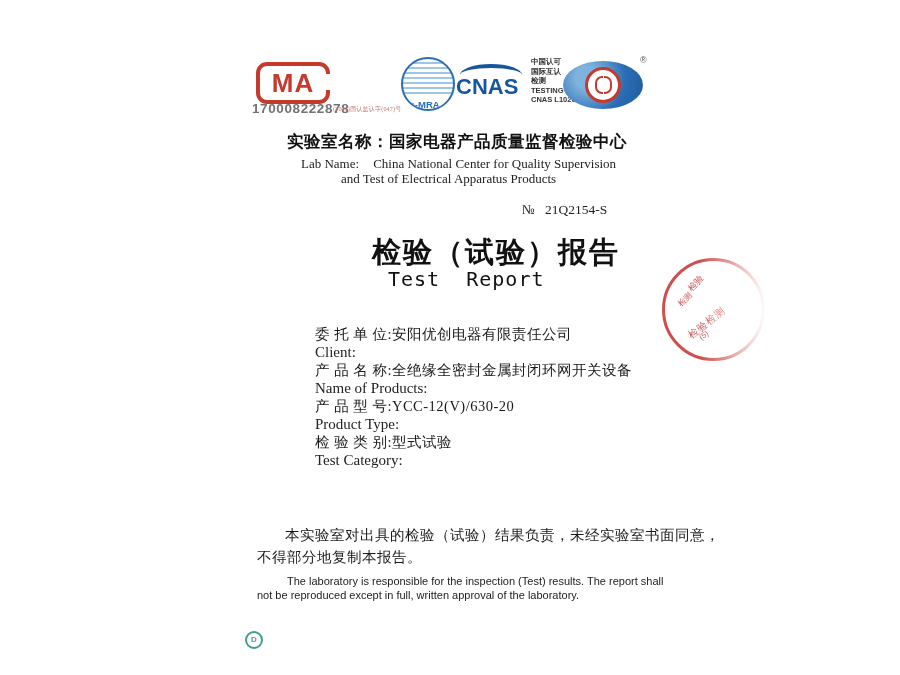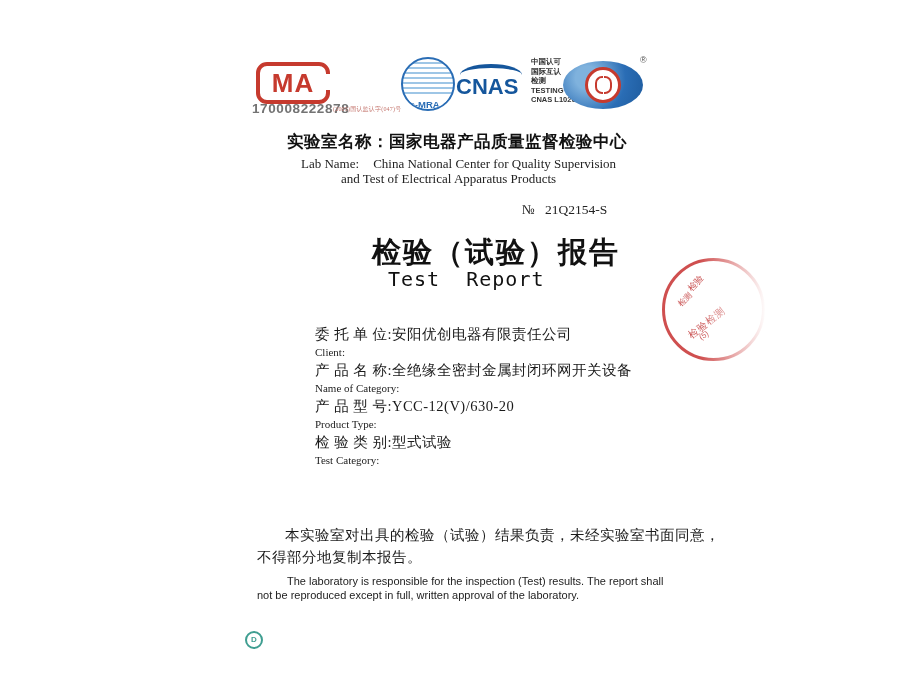--- a/index.html
+++ b/index.html
@@ -53,21 +53,21 @@
   .seal .f1{left:22px;top:16px;transform:rotate(-48deg);}
   .seal .f2{left:12px;top:33px;transform:rotate(-44deg);font-size:8px;}
   .seal .f3{left:20px;top:55px;transform:rotate(-38deg);font-size:10px;letter-spacing:1px;}
   .seal .f4{left:34px;top:70px;transform:rotate(-30deg);font-size:8px;}
   .seal-fade{left:700px;top:250px;width:120px;height:115px;background:linear-gradient(to right,rgba(255,255,255,0) 0%,#ffffff 55%);}
 
   
   .fields{left:315px;top:325px;width:360px;}
   .field-row{margin-bottom:0px;}
   .cn-line{font-size:14.5px;color:#1a1a1a;line-height:19px;height:19px;letter-spacing:0.5px;}
-  .en-line{font-size:11px;color:#222;line-height:17px;height:17px;}
+  .en-line{font-size:15px;color:#222;line-height:17px;height:17px;}
   .cn-line .val{}
   .val-latin{font-family:"Liberation Serif",serif;}
 
   
   .foot-cn1{left:285px;top:526px;font-size:14.5px;color:#1a1a1a;letter-spacing:0.5px;}
   .foot-cn2{left:257px;top:548px;font-size:14.5px;color:#1a1a1a;letter-spacing:0.5px;}
   .foot-en1{left:287px;top:575px;font-family:"Liberation Sans",sans-serif;font-size:11px;color:#222;}
   .foot-en2{left:257px;top:589px;font-family:"Liberation Sans",sans-serif;font-size:11px;color:#222;}
 
   
@@ -132,21 +132,21 @@
   </div>
   <div class="abs seal-fade"></div>
 
   <div class="abs fields">
     <div class="field-row">
       <div class="cn-line"><span>委 托 单 位:</span><span class="val">安阳优创电器有限责任公司</span></div>
       <div class="en-line">Client:</div>
     </div>
     <div class="field-row">
       <div class="cn-line"><span>产 品 名 称:</span><span class="val">全绝缘全密封金属封闭环网开关设备</span></div>
-      <div class="en-line">Name of Category:</div>
+      <div class="en-line">Name of Products:</div>
     </div>
     <div class="field-row">
       <div class="cn-line"><span>产 品 型 号:</span><span class="val val-latin">YCC-12(V)/630-20</span></div>
       <div class="en-line">Product Type:</div>
     </div>
     <div class="field-row">
       <div class="cn-line"><span>检 验 类 别:</span><span class="val">型式试验</span></div>
       <div class="en-line">Test Category:</div>
     </div>
   </div>

